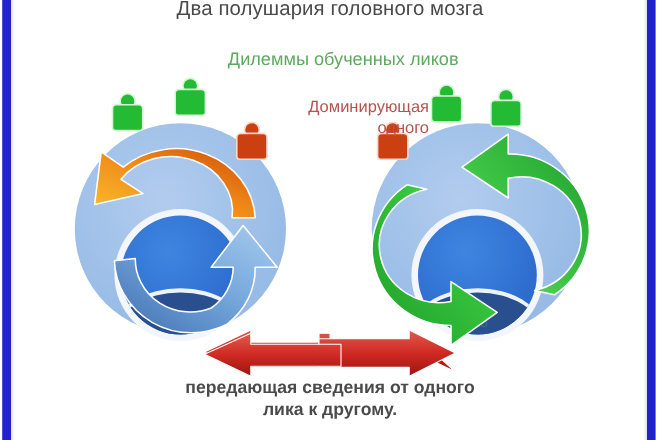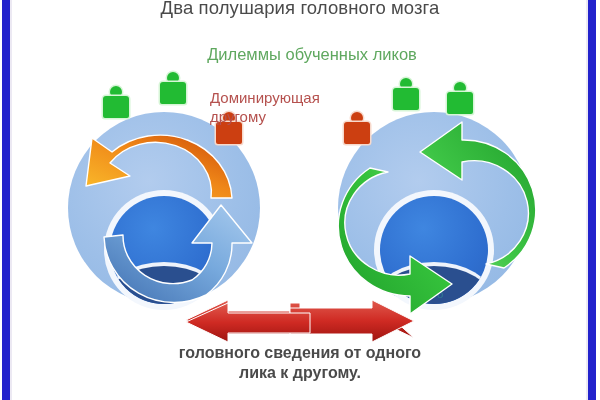--- a/index.html
+++ b/index.html
@@ -57,21 +57,21 @@
     text-align: center;
     font-size: 16.5px;
     color: #5fa85f;
     white-space: nowrap;
   }
   .label-dominant {
     position: absolute;
     left: 210px;
     top: 88px;
     width: 180px;
-    text-align: left;
+    text-align: right;
     font-size: 15px;
     line-height: 19px;
     color: #b5514e;
     z-index: 40;
   }
   .footer {
     position: absolute;
     left: 0;
     top: 343px;
     width: 600px;
@@ -335,21 +335,21 @@
     <div class="head"></div>
     <div class="body"></div>
   </div>
   <div class="person p-green" style="left:447px; top:82px;">
     <div class="head"></div>
     <div class="body"></div>
   </div>
 
   <div class="label-dominant">
     <span>Доминирующая</span><br>
-    <span>другому</span>
+    <span>одного</span>
   </div>
 
   <div class="footer">
-    <span class="fl">головного сведения от одного</span>
+    <span class="fl">передающая сведения от одного</span>
     <span class="fl">лика к другому.</span>
   </div>
 
 </div>
 
 </body></html>

